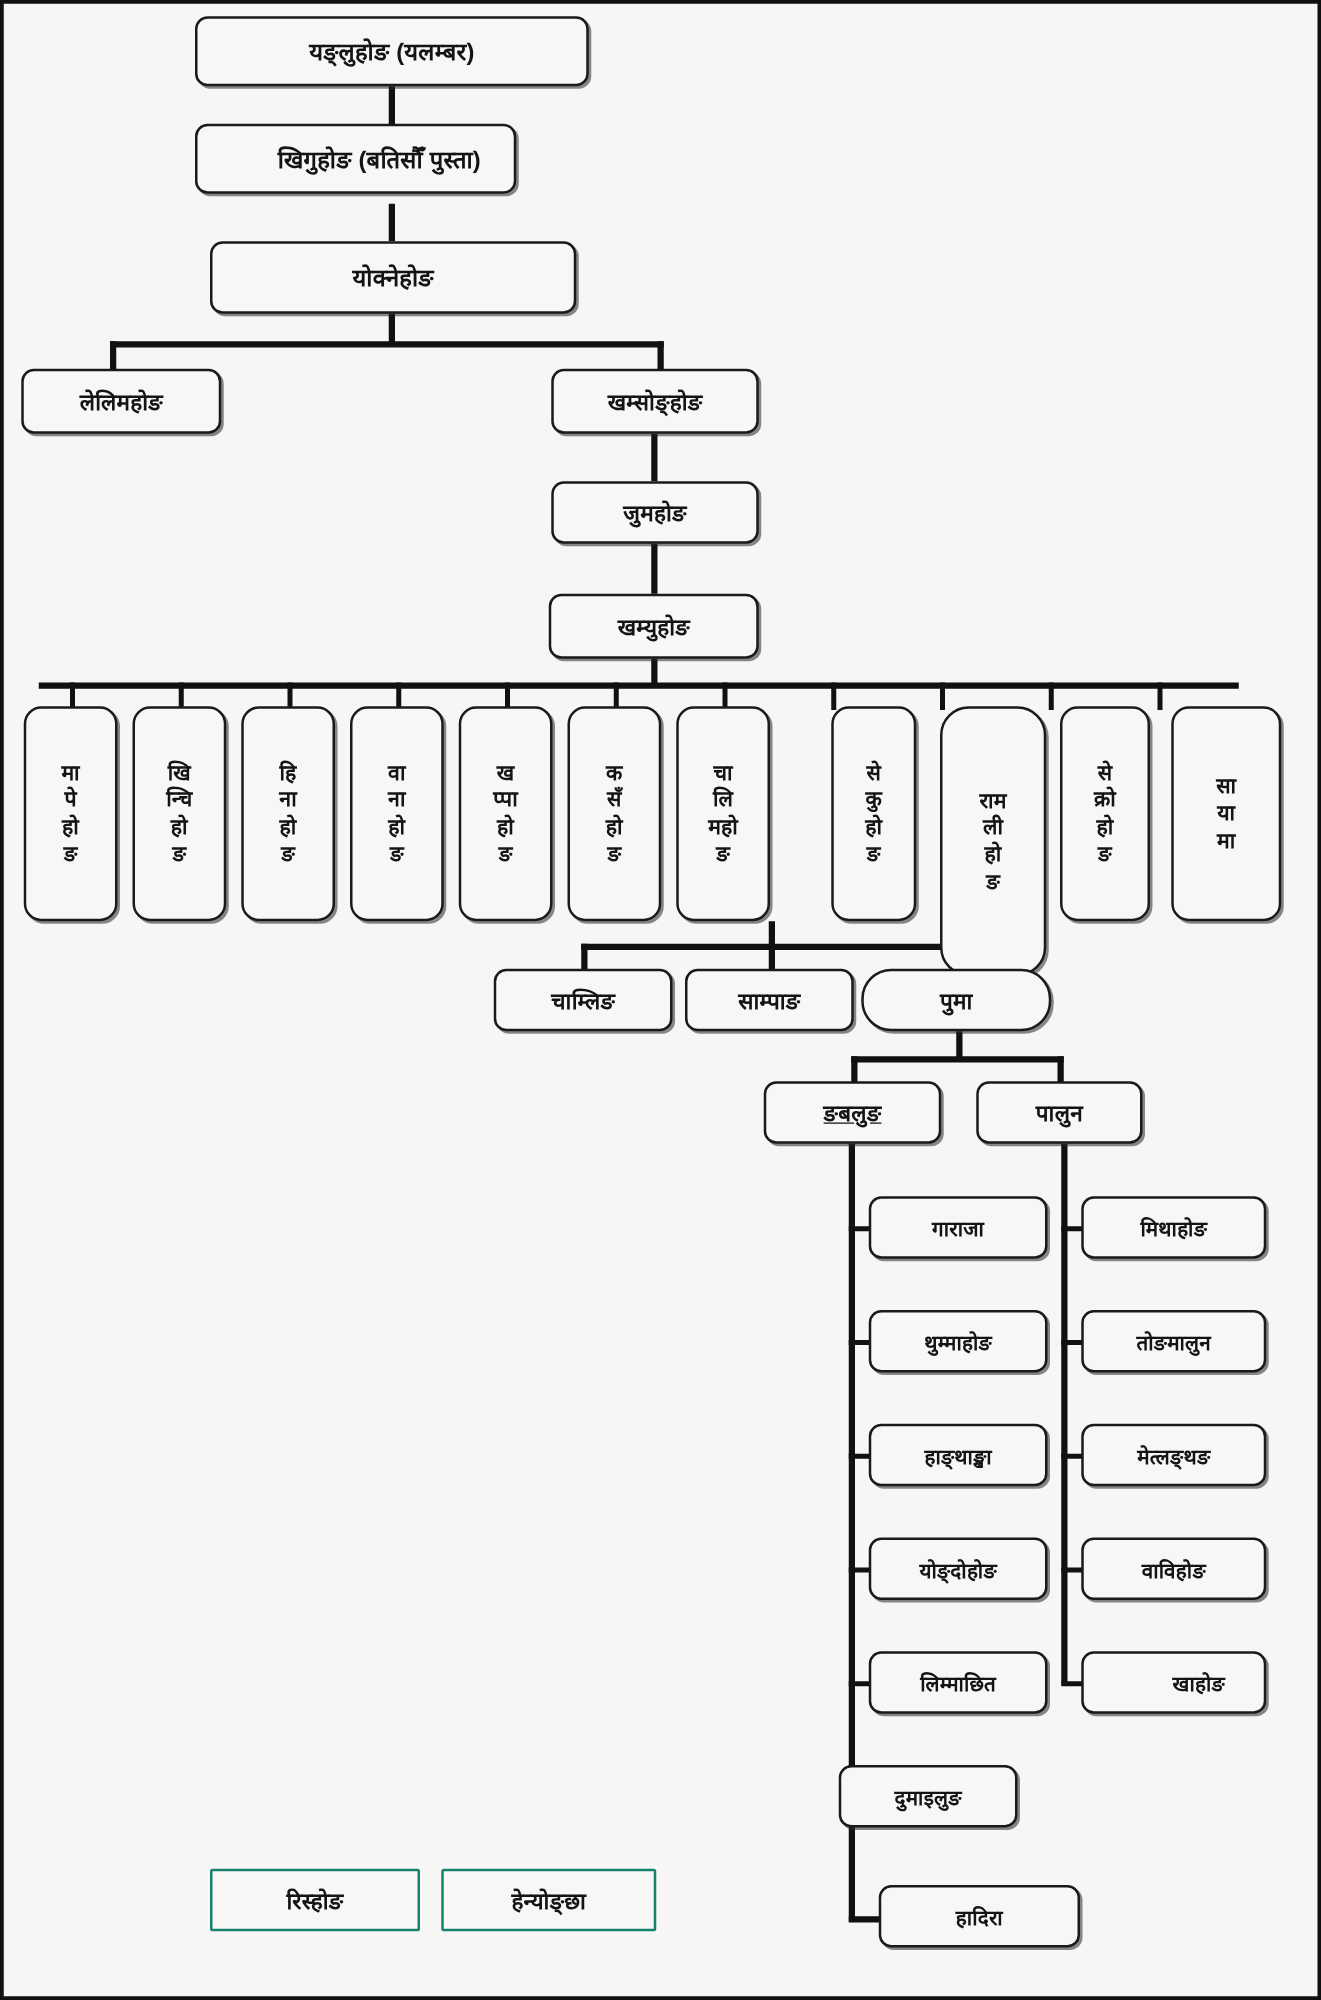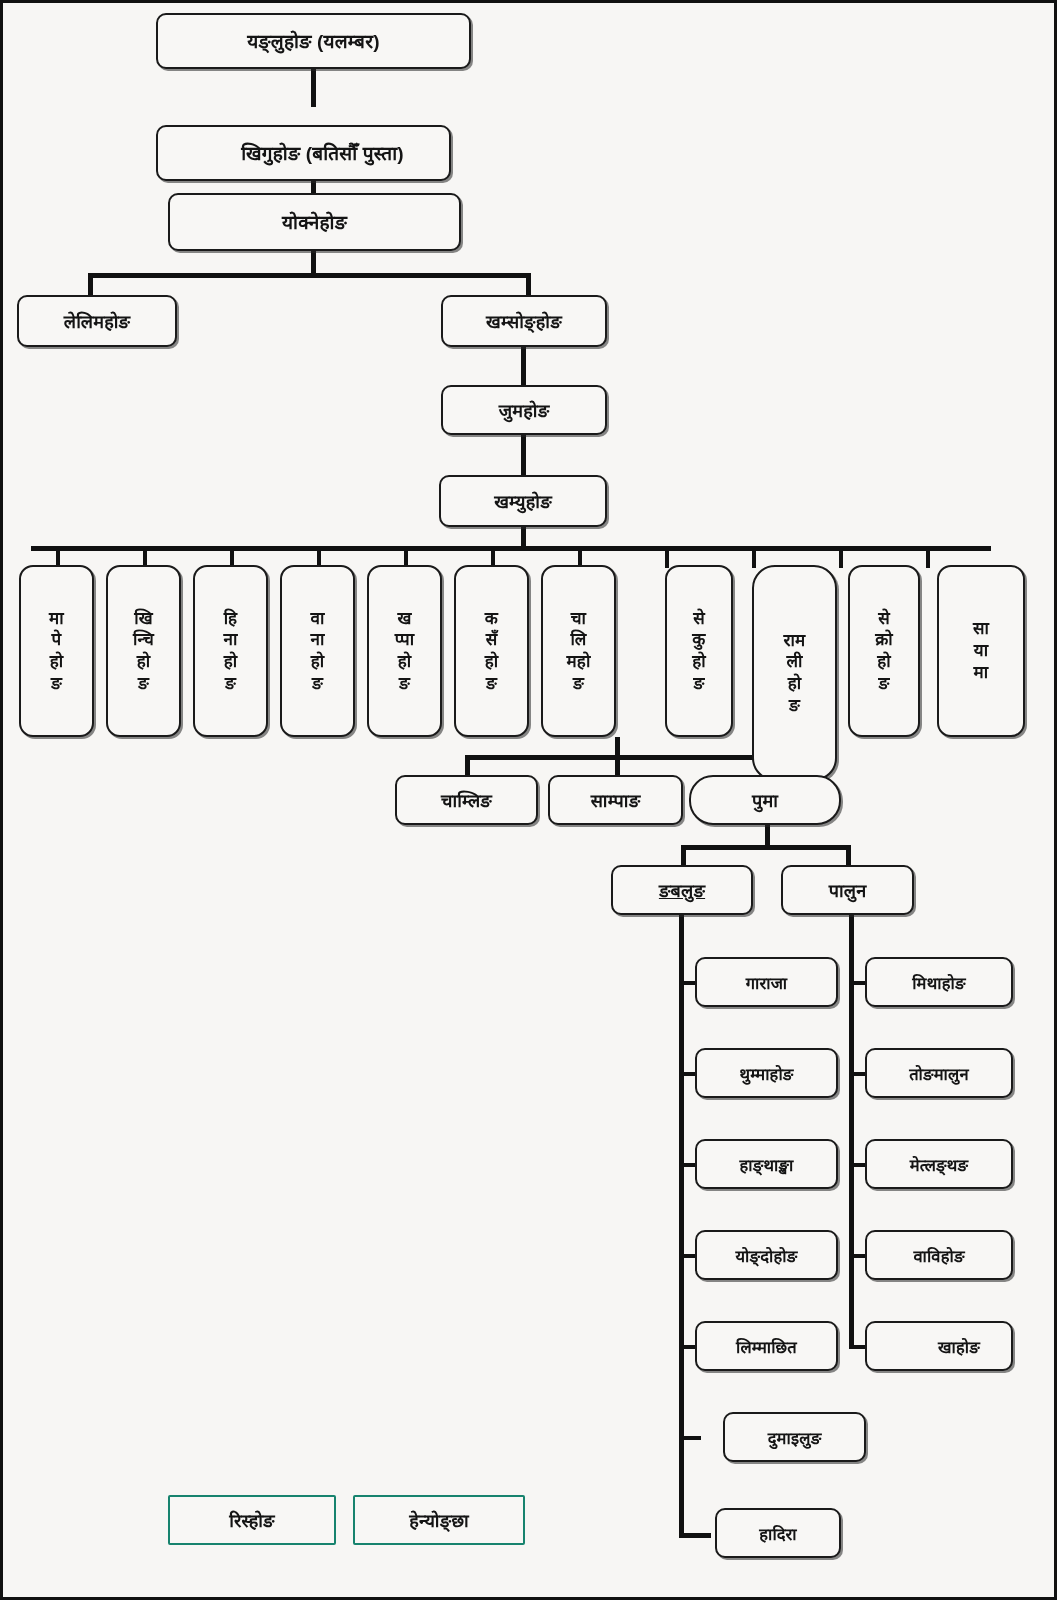--- a/index.html
+++ b/index.html
@@ -67,21 +67,21 @@
   .edge.thin.h { height: 4px; }
 </style>
 </head>
 <body>
 
 <div id="canvas">
 
   <div class="node big" style="left:153px; top:10px; width:315px; height:56px;">यङ्लुहोङ (यलम्बर)</div>
   <div class="edge v" style="left:308px; top:66px; height:38px;"></div>
 
-  <div class="node big" style="left:153px; top:122px; width:295px; height:56px;padding-left:38px;">खिगुहोङ (बतिसौँ पुस्ता)</div>
+  <div class="node big" style="left:153px; top:96px; width:257px; height:56px;padding-left:38px;">खिगुहोङ (बतिसौँ पुस्ता)</div>
   <div class="edge v" style="left:308px; top:160px; height:30px;"></div>
 
   <div class="node big" style="left:165px; top:190px; width:293px; height:58px;">योक्नेहोङ</div>
 
   <div class="edge v" style="left:308px; top:248px; height:24px;"></div>
   <div class="edge h" style="left:85px; top:270px; width:443px;"></div>
   <div class="edge v" style="left:85px; top:270px; height:24px;"></div>
   <div class="edge v" style="left:523px; top:270px; height:24px;"></div>
 
   <div class="node mid" style="left:14px; top:292px; width:160px; height:52px;">लेलिमहोङ</div>
@@ -201,22 +201,22 @@
   <div class="edge thin h" style="left:676px; top:1160px; width:22px;"></div>
   <div class="edge thin h" style="left:676px; top:1251px; width:22px;"></div>
   <div class="edge thin h" style="left:676px; top:1342px; width:22px;"></div>
   <div class="edge thin h" style="left:676px; top:1433px; width:22px;"></div>
 
   <div class="node small" style="left:692px; top:954px; width:143px; height:50px;">गाराजा</div>
   <div class="node small" style="left:692px; top:1045px; width:143px; height:50px;">थुम्माहोङ</div>
   <div class="node small" style="left:692px; top:1136px; width:143px; height:50px;">हाङ्थाङ्खा</div>
   <div class="node small" style="left:692px; top:1227px; width:143px; height:50px;">योङ्दोहोङ</div>
   <div class="node small" style="left:692px; top:1318px; width:143px; height:50px;">लिम्माछित</div>
-  <div class="node small" style="left:720px; top:1409px; width:143px; height:50px;">दुमाइलुङ</div>
-  <div class="node small" style="left:700px; top:1505px; width:126px; height:50px;margin-left:12px;">हादिरा</div>
+  <div class="node small" style="left:668px; top:1409px; width:143px; height:50px;">दुमाइलुङ</div>
+  <div class="node small" style="left:700px; top:1505px; width:161px; height:50px;">हादिरा</div>
 
   <div class="edge v" style="left:846px; top:912px; height:432px;"></div>
 
   <div class="edge thin h" style="left:846px; top:978px; width:22px;"></div>
   <div class="edge thin h" style="left:846px; top:1069px; width:22px;"></div>
   <div class="edge thin h" style="left:846px; top:1160px; width:22px;"></div>
   <div class="edge thin h" style="left:846px; top:1251px; width:22px;"></div>
   <div class="edge thin h" style="left:846px; top:1342px; width:22px;"></div>
 
   <div class="node small" style="left:862px; top:954px; width:148px; height:50px;">मिथाहोङ</div>

